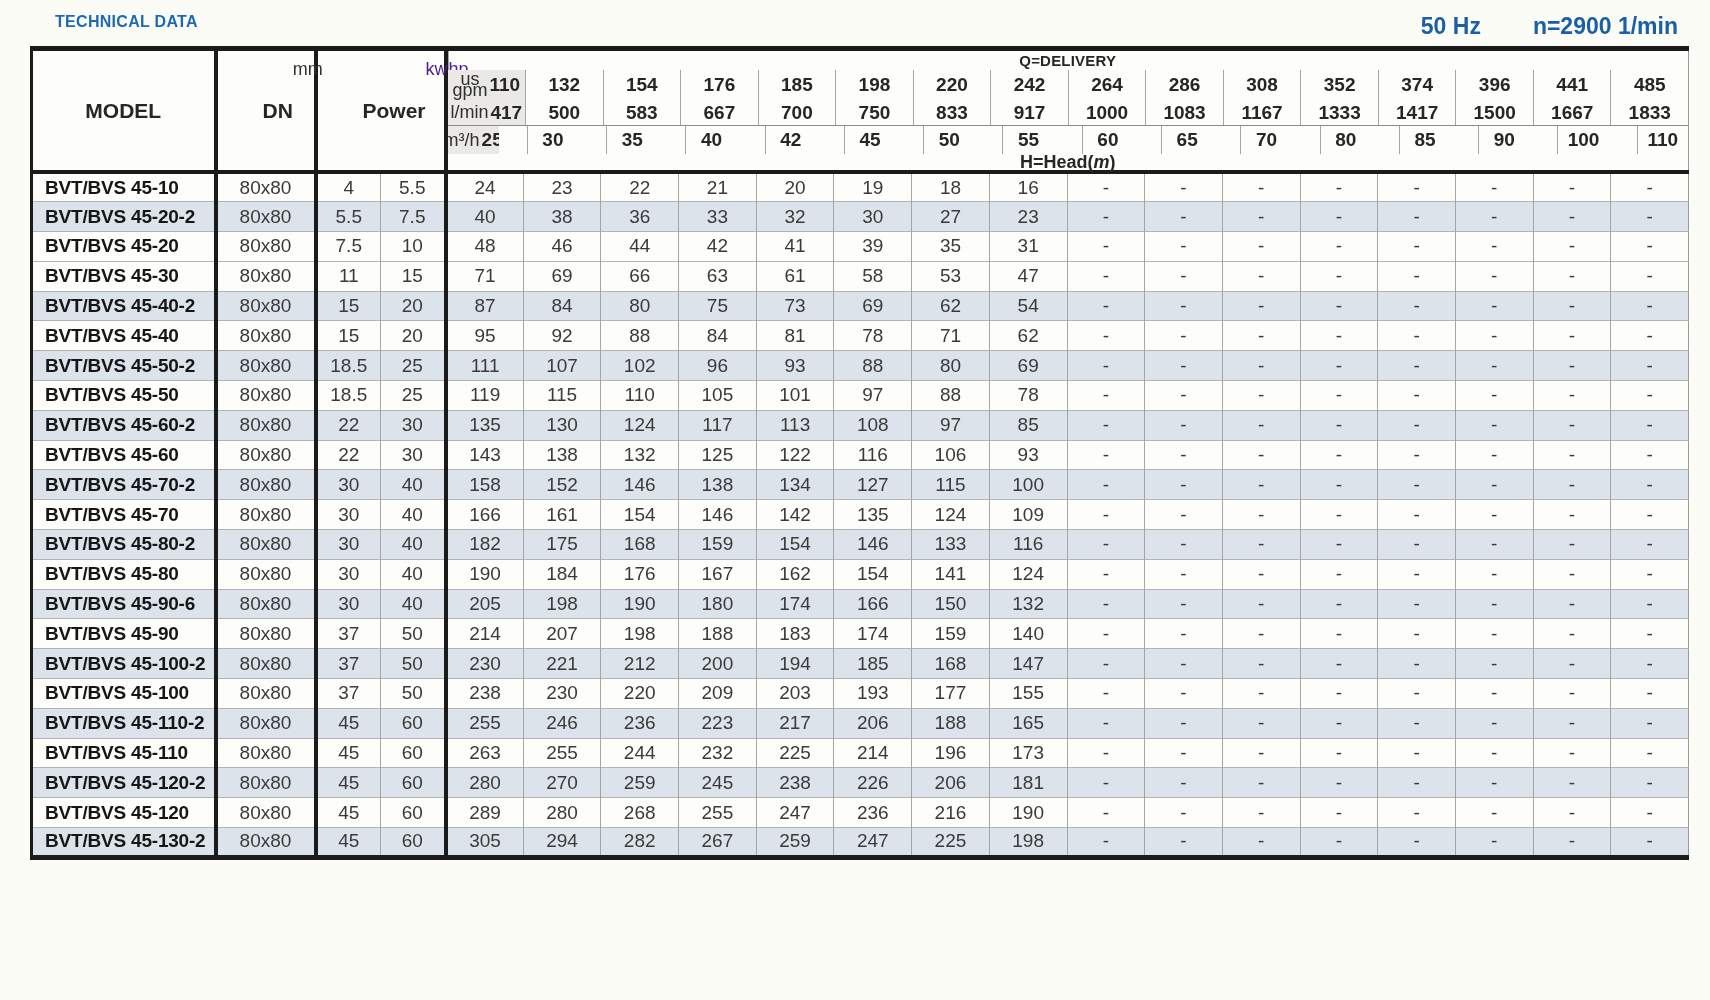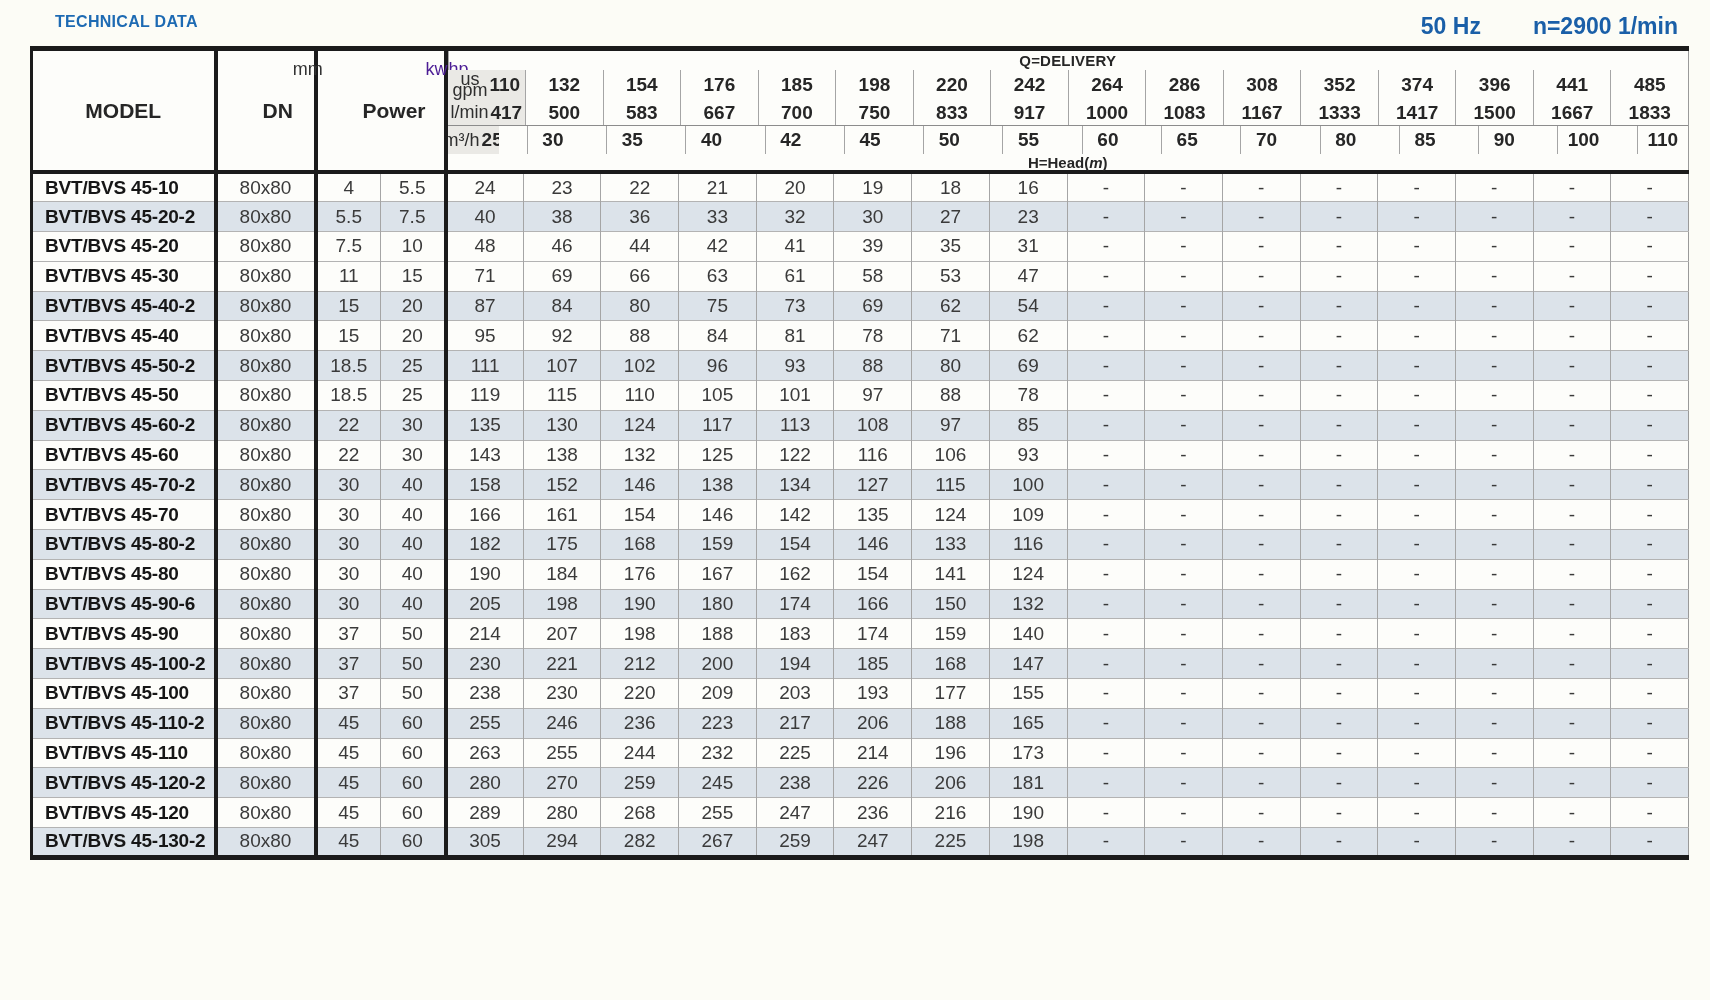--- a/index.html
+++ b/index.html
@@ -65,21 +65,21 @@
   .ugrid{display:grid;grid-template-columns:repeat(16,1fr);}
   .ugrid.gpm{height:30px;}
   .ugrid.lm{height:26px;border-bottom:1px solid #8c8c8c;}
   .ugrid.m3{height:28px;gap:28px;}
   .ucell{display:flex;align-items:center;justify-content:center;gap:2px;
     font-size:19px;font-weight:700;overflow:hidden;}
   .ucell + .ucell{border-left:1px solid var(--line_gray);}
   .ucell.first{background:#eae9e5;}
   .ulabel{font-size:18px;line-height:11px;font-weight:400;color:#2e2e2e;text-align:center;}
   .hrow{height:16px;display:flex;align-items:center;justify-content:center;
-    font-size:15px;font-weight:700;}
+    font-size:18px;font-weight:700;}
   .hrow i{font-style:italic;}
   
   tbody td{
     height:29.8px;border-top:1px solid #b3b3b3;
     font-size:19px;text-align:center;vertical-align:middle;
     color:var(--val_gray);padding:0;overflow:hidden;
   }
   tbody tr.shade td{background:var(--row_shade);}
   td.model{
     text-align:left;padding-left:12px;font-weight:700;color:#161616;

